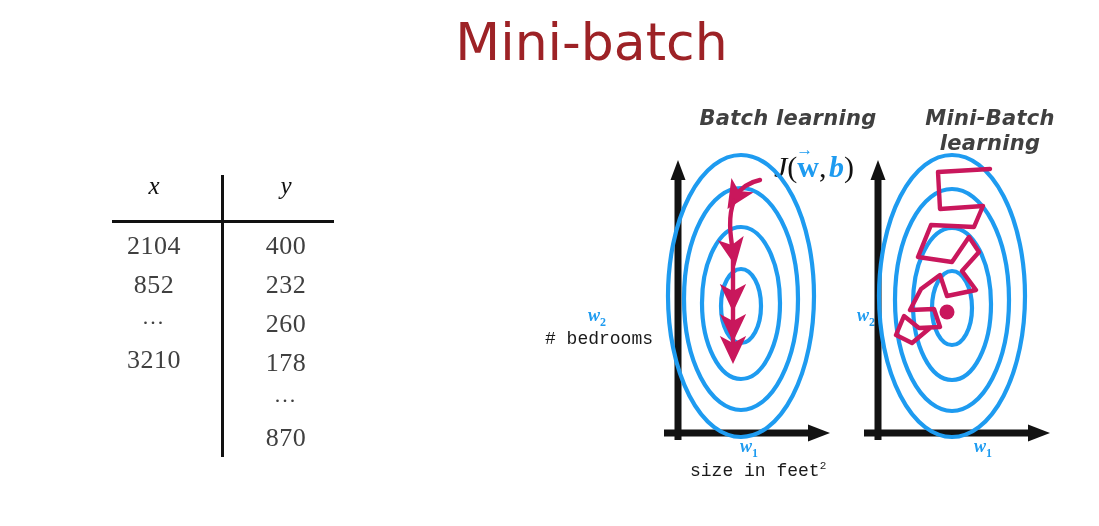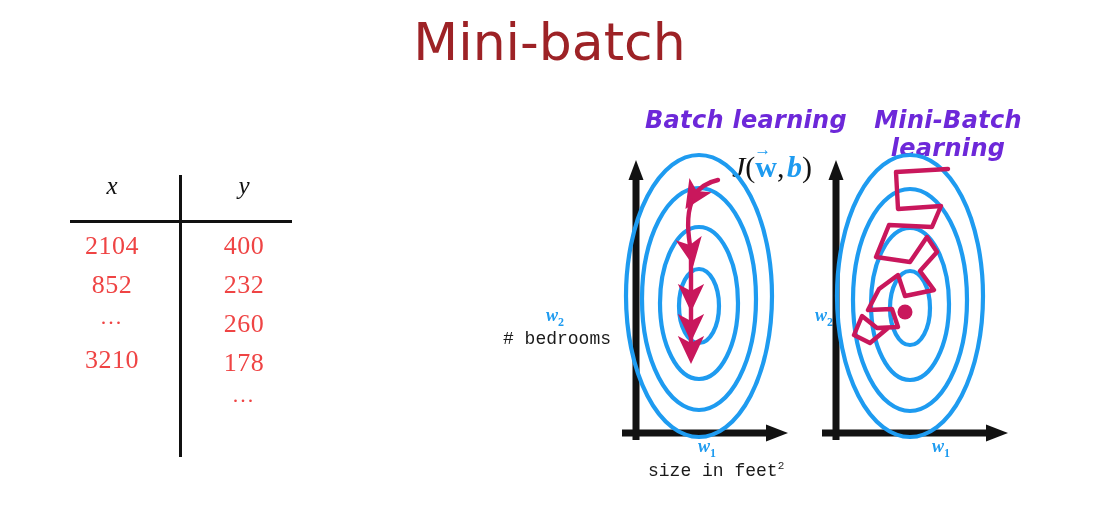--- a/index.html
+++ b/index.html
@@ -13,20 +13,21 @@
     width: 1099px;
     height: 526px;
     position: relative;
     overflow: hidden;
   }
   #slide {
     position: relative;
     width: 878px;
     height: 526px;
     background: #ffffff;
+    margin-left: 42px;
   }
 
   
   #slide-title {
     position: absolute;
     left: 0;
     top: 14px;
     width: 1099px;
     text-align: center;
     font-family: "DejaVu Sans", sans-serif;
@@ -87,21 +88,21 @@
     color: #111111;
     height: 44px;
     line-height: 40px;
   }
   #data-table .col-cells {
     margin-top: 16px;
   }
   #data-table .cell {
     font-family: "Liberation Serif", serif;
     font-size: 26px;
-    color: #ef4444;
+    color: #404040;
     height: 39px;
     line-height: 39px;
     letter-spacing: 0.5px;
   }
   #data-table .cell.ellipsis {
     font-size: 22px;
     letter-spacing: 2px;
     height: 36px;
     line-height: 26px;
   }
@@ -112,22 +113,22 @@
     left: 500px;
     top: 96px;
     width: 580px;
     height: 400px;
   }
   .panel-heading {
     position: absolute;
     font-family: "DejaVu Sans", sans-serif;
     font-style: italic;
     font-weight: bold;
-    font-size: 24px;
-    color: #6d28d9;
+    font-size: 21px;
+    color: #404040;
     line-height: 1.18;
     letter-spacing: 0.3px;
   }
   #heading-batch   { left: 141px; top: 10px;  width: 210px; text-align: center; }
   #heading-minibatch { left: 368px; top: 10px; width: 160px; text-align: center; }
 
   #cost-formula {
     position: absolute;
     left: 232px;
     top: 54px;
@@ -202,20 +203,21 @@
         </div>
 
         <div class="col col-y">
           <div class="col-head">y</div>
           <div class="col-cells">
             <div class="cell">400</div>
             <div class="cell">232</div>
             <div class="cell">260</div>
             <div class="cell">178</div>
             <div class="cell ellipsis">...</div>
+            <div class="cell">870</div>
           </div>
         </div>
       </div>
     </div>
   </div>
 
   <div id="contour-area">
 
     <div class="panel-heading" id="heading-batch">Batch learning</div>
     <div class="panel-heading" id="heading-minibatch">Mini-Batch learning</div>

